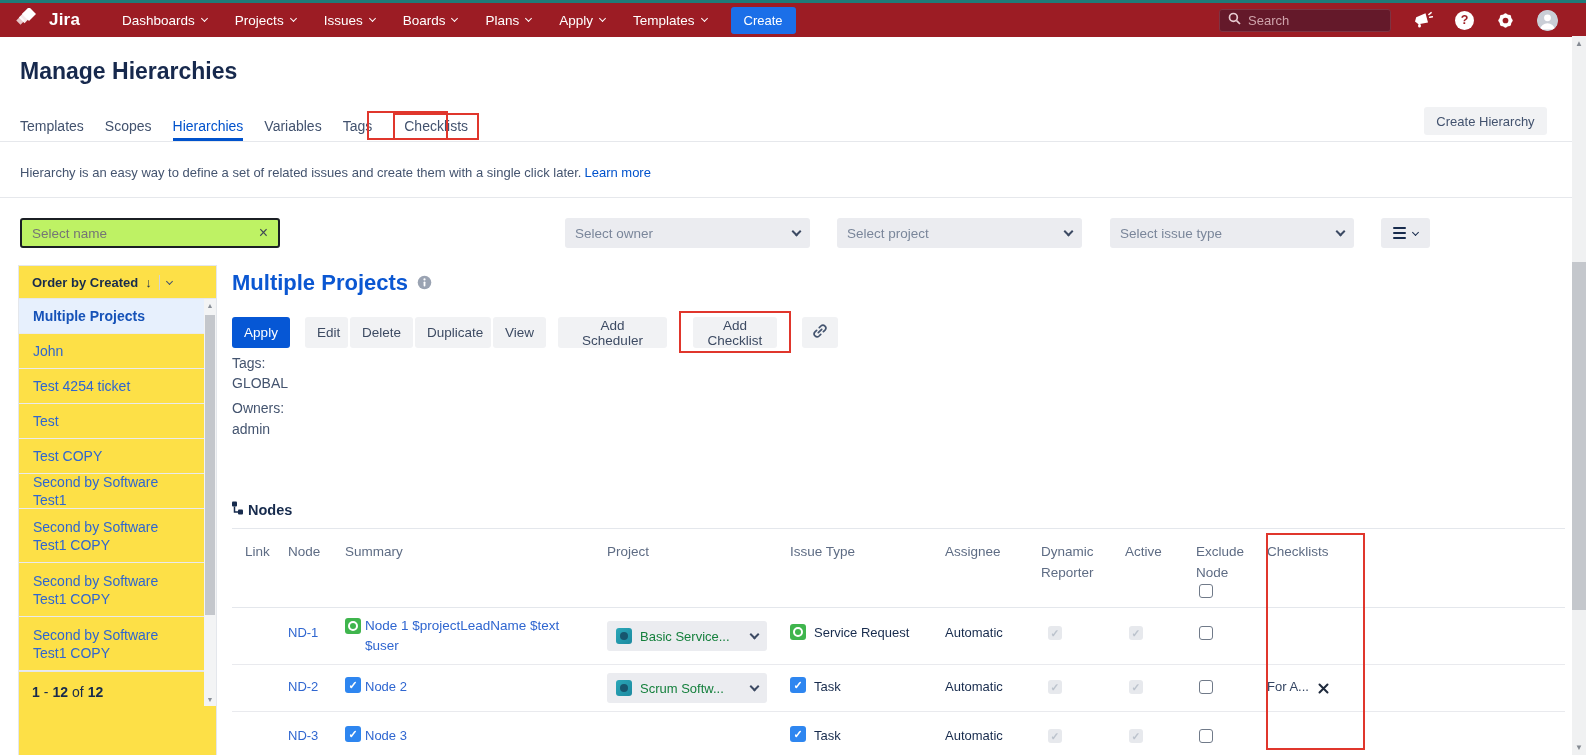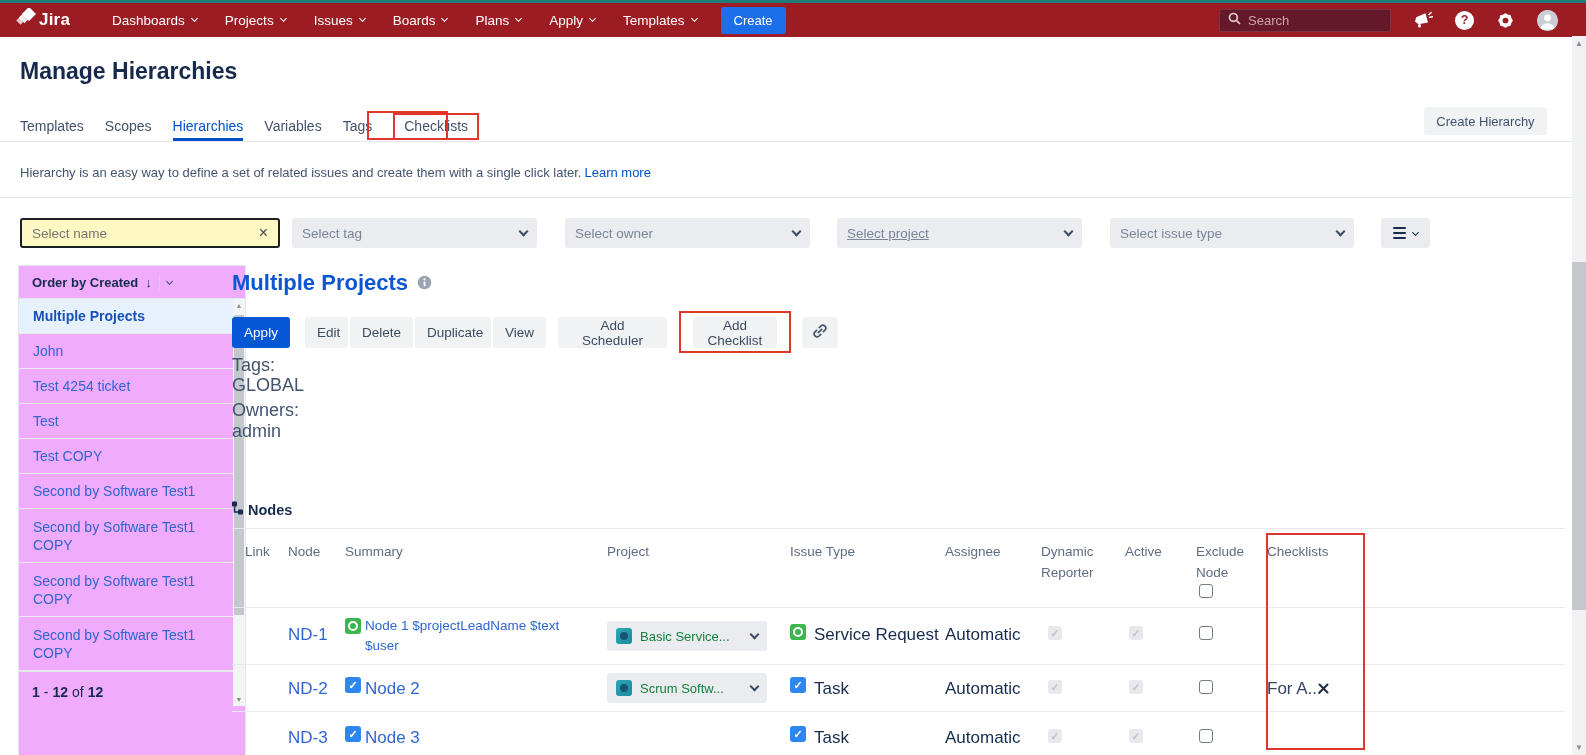--- a/index.html
+++ b/index.html
@@ -7,21 +7,21 @@
   #app {
     position: relative; width: 1586px; height: 755px; overflow: hidden;
     font-family: "Liberation Sans", sans-serif; background: #fff; color: #172b4d;
   }
   .abs { position: absolute; }
 
   
   #top-strip { left:0; top:0; width:1586px; height:3px; background:#1e7b78; }
   #nav { left:0; top:3px; width:1586px; height:34px; background:#9c1c24;
          display:flex; align-items:center; padding:0 16px; }
-  .nav-logo { display:flex; align-items:center; gap:3px; margin-right:42px; cursor:pointer; }
+  .nav-logo { display:flex; align-items:center; gap:13px; margin-right:42px; cursor:pointer; }
   .nav-brand { color:#fff; font-size:17px; font-weight:bold; letter-spacing:.2px; }
   .nav-menu { display:flex; align-items:center; gap:28px; list-style:none; }
   .nav-item { color:#fff; font-size:13.5px; display:flex; align-items:center; cursor:pointer; white-space:nowrap; }
   .chev { display:inline-block; width:6px; height:6px; border-right:1.8px solid currentColor;
           border-bottom:1.8px solid currentColor; transform:rotate(45deg); margin-left:7px; margin-top:-3px; }
   .chev.sm { width:5px; height:5px; }
   .nav-create { margin-left:24px; background:#1b6fe8; color:#fff; font-size:13px; border:none;
                 border-radius:3px; padding:6px 13px; cursor:pointer; font-family:inherit; }
   .nav-spacer { flex:1; }
   .nav-search { width:172px; height:23px; background:#64192a; border:1px solid #7e3342; border-radius:3px;
@@ -41,38 +41,38 @@
   .tab.annotated { border:2px solid #e0362c; padding:3px 9px 4px; }
   #create-hier-btn { left:1424px; top:107px; width:123px; height:28px; background:#f1f2f4; border:none;
                      border-radius:3px; color:#42526e; font-size:13px; cursor:pointer; font-family:inherit; }
   .divider { left:0; width:1586px; height:1px; background:#e6e8ec; }
   #desc { left:20px; top:165px; font-size:13px; color:#44546f; }
   #desc a { color:#0052cc; text-decoration:none; margin-left:3px; cursor:pointer; }
 
   
   .filter { top:218px; height:30px; border-radius:3px; background:#ebecf0; display:flex;
             align-items:center; padding:0 10px; font-size:13.5px; color:#7a869a; }
-  #f-name { left:20px; width:260px; background:#fef9c3; border:2px solid #1b1f24; }
+  #f-name { left:20px; width:260px; background:#bef264; border:2px solid #1b1f24; }
   #f-name input { flex:1; border:none; outline:none; background:transparent; font-size:13.5px;
                   color:#172b4d; font-family:inherit; min-width:0; }
   #f-name .clear-x { color:#404955; font-size:16px; line-height:1; cursor:pointer; }
   .filter .spread { flex:1; }
   .sel-chev { width:7px; height:7px; border-right:2px solid #3c4a63; border-bottom:2px solid #3c4a63;
               transform:rotate(45deg); margin-top:-4px; flex:none; }
   #f-tag { left:292px; width:245px; }
   #f-owner { left:565px; width:245px; }
-  #f-project { left:837px; width:245px;text-decoration:underline; }
+  #f-project { left:837px; width:245px; }
   #f-issuetype { left:1110px; width:244px; }
   #f-menu { left:1381px; top:218px; width:49px; height:30px; background:#ebecf0; border:none; border-radius:3px;
             display:flex; align-items:center; justify-content:center; gap:7px; cursor:pointer; }
   .burger { display:flex; flex-direction:column; gap:2.5px; }
   .burger span { width:13px; height:2.2px; background:#172b4d; border-radius:1px; }
 
   
-  #sidebar { left:18px; top:265px; width:228px; height:490px; border:1px solid #e4e7ec; border-bottom:none; background:#f0abfc; }
+  #sidebar { left:18px; top:265px; width:199px; height:490px; border:1px solid #e4e7ec; border-bottom:none; background:#fde047; }
   #order-header { height:33px; border-bottom:1px solid #e4e7ec; display:flex; align-items:center;
                   padding-left:13px; gap:7px; font-size:13px; font-weight:bold; color:#172b4d; cursor:pointer; }
   .v-sep { width:1px; height:15px; background:#cfd4db; }
   #side-list { position:relative; }
   .side-item { display:flex; align-items:center; height:35px; padding:0 26px 0 14px; font-size:14px;
                color:#2f66d0; border-bottom:1px solid #e9eaee; cursor:pointer; line-height:18px; }
   .side-item.two-line { height:54px; }
   .side-item.selected { background:#e7f0fd; color:#1652b8; font-weight:bold; }
   #side-scroll { position:absolute; right:0; top:0; width:12px; height:407px; background:#f3f4f5; }
   #side-scroll .arr { position:absolute; left:0; width:12px; text-align:center; font-size:7px; color:#8a9099; }
@@ -87,30 +87,30 @@
   .btn { position:absolute; top:317px; height:31px; border:none; border-radius:3px; font-size:13.5px;
          font-family:inherit; color:#3d4b63; background:#f1f2f4; cursor:pointer; padding:0 12px; }
   #btn-apply { left:232px; width:58px; background:#0657d5; color:#fff; }
   #btn-edit { left:305px; width:43px; }
   #btn-delete { left:350px; width:63px; }
   #btn-duplicate { left:415px; width:76px; }
   #btn-view { left:493px; width:53px; }
   #btn-scheduler { left:558px; width:109px; }
   #btn-checklist { left:693px; width:84px; }
   #btn-link { left:802px; width:36px; display:flex; align-items:center; justify-content:center; }
-  .meta { left:232px; font-size:18px; color:#44546f; }
+  .meta { left:232px; font-size:14px; color:#44546f; }
   #nodes-heading { left:231px; top:501px; display:flex; align-items:center; gap:4px;
                    font-size:14.5px; font-weight:bold; color:#172b4d; }
 
   
   #table { left:232px; top:528px; width:1333px; height:227px; border-top:1px solid #e4e7ec; }
   #thead { position:relative; height:79px; border-bottom:1px solid #e4e7ec; }
   .th { position:absolute; top:12px; font-size:13.5px; color:#5e6c84; line-height:21px; }
   .row { position:relative; border-bottom:1px solid #e9eaee; }
-  .cell { position:absolute; font-size:17px; color:#172b4d; white-space:nowrap; }
+  .cell { position:absolute; font-size:13px; color:#172b4d; white-space:nowrap; }
   .link { color:#2f66d0; cursor:pointer; }
   .cb { position:absolute; width:14px; height:14px; border-radius:3px; display:flex;
         align-items:center; justify-content:center; }
   .cb-on-disabled { background:#e7e9ed; }
   .cb-on-disabled::after { content:"✓"; color:#bcc3cd; font-size:10.5px; font-weight:bold; }
   .cb-off { background:#fff; border:1.6px solid #707a89; cursor:pointer; }
   .icn { position:absolute; width:16px; height:16px; border-radius:3px; display:flex;
          align-items:center; justify-content:center; flex:none; }
   .icn-service-request { background:#3fb54d; }
   .icn-service-request::after { content:""; width:6px; height:6px; border:2px solid #fff; border-radius:50%; }
@@ -233,25 +233,20 @@
   <div class="abs divider" style="top:141px"></div>
   <div class="abs" id="desc">
     <span>Hierarchy is an easy way to define a set of related issues and create them with a single click later.</span><a>Learn more</a>
   </div>
   <div class="abs divider" style="top:197px"></div>
 
   <div class="abs filter" id="f-name">
     <input placeholder="Select name" style="">
     <span class="clear-x">×</span>
   </div>
-  <div class="abs filter" id="f-tag">
-    <span>Select tag</span>
-      <span class="spread"></span>
-      <span class="sel-chev"></span>
-  </div>
   <div class="abs filter" id="f-owner">
     <span>Select owner</span>
       <span class="spread"></span>
       <span class="sel-chev"></span>
   </div>
   <div class="abs filter" id="f-project">
     <span>Select project</span>
       <span class="spread"></span>
       <span class="sel-chev"></span>
   </div>

